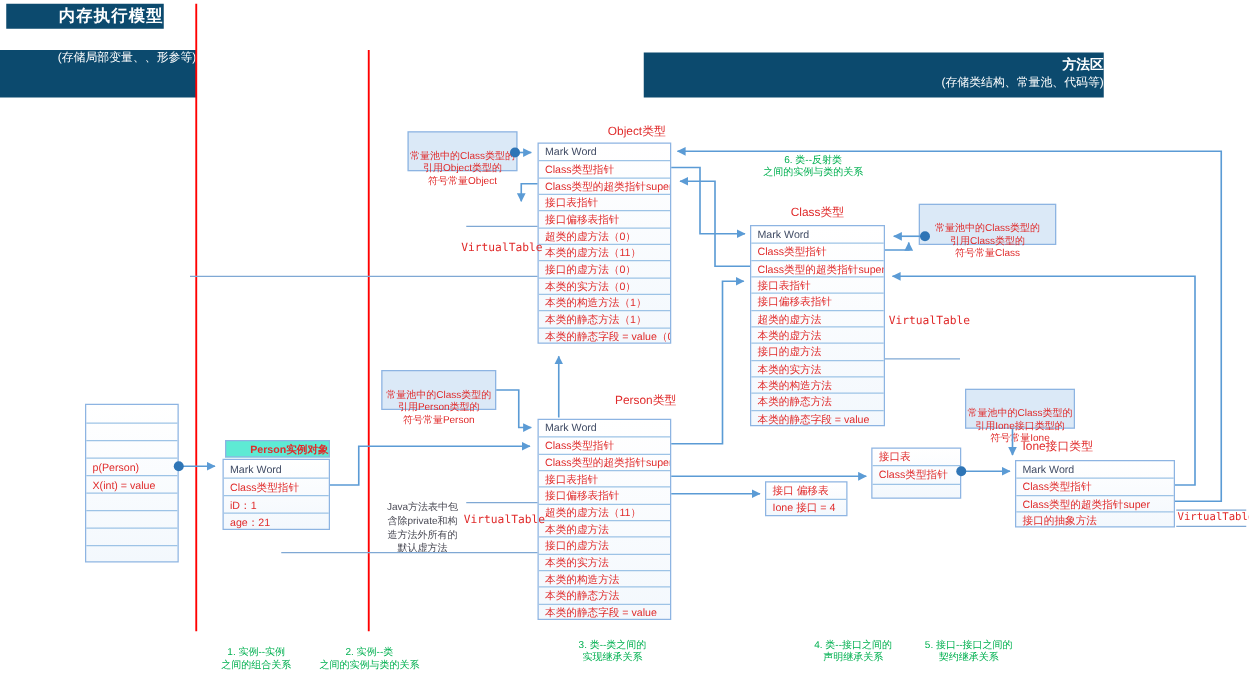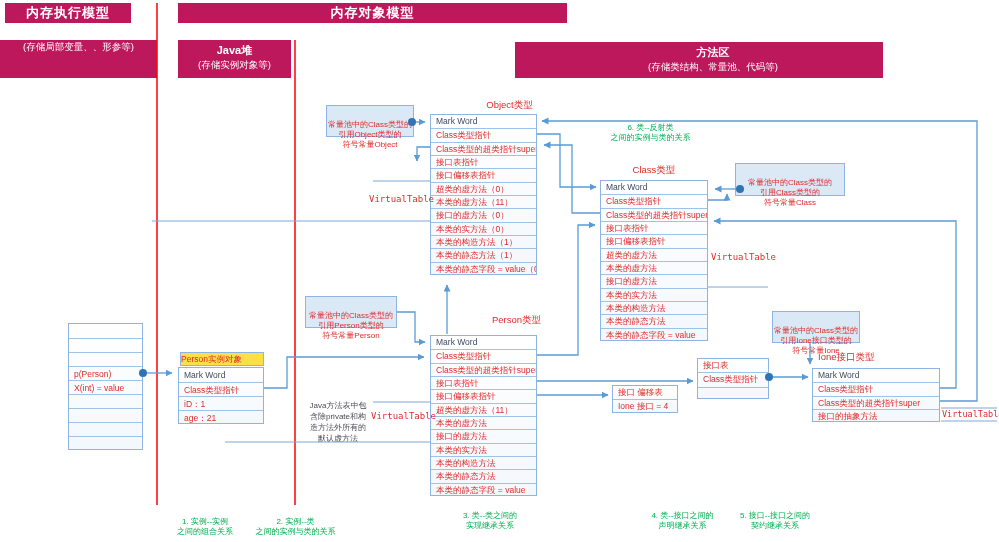--- a/index.html
+++ b/index.html
@@ -1,58 +1,53 @@
 <!DOCTYPE html>
 <html><head>
 <meta charset="utf-8">
 <style>
   html,body{margin:0;padding:0;background:#fff;}
   #canvas{position:relative;width:999px;height:542px;background:#fff;overflow:hidden;
           font-family:"Liberation Sans",sans-serif;}
   .abs{position:absolute;}
   
-  .cyan{background:#be185d;color:#fff;text-align:center;box-sizing:border-box;}
+  .cyan{background:#0c4a6e;color:#fff;text-align:right;box-sizing:border-box;}
   .h-main{font-size:13px;font-weight:bold;line-height:20px;letter-spacing:1px;}
   .region .t1{font-size:11px;font-weight:bold;line-height:15px;padding-top:3px;}
   .region .t2{font-size:9.5px;line-height:14px;}
   
   .typebox{position:absolute;border:1px solid #8db4e2;background:linear-gradient(180deg,#ffffff,#f3f8fd);box-sizing:border-box;}
   .row{height:13.33px;line-height:13.3px;border-top:1px solid #9dc3e6;box-sizing:border-box;
        padding-left:5px;font-size:8.5px;color:#e02b2b;white-space:nowrap;overflow:hidden;}
   .rows .row:first-child{border-top:none;color:#3f4a63;}
   .all-red .row:first-child{color:#e02b2b;}
   .rh14 .row{height:14px;line-height:14px;}
   .boxhdr{height:13.33px;line-height:13.3px;font-size:8.5px;color:#e02b2b;padding-left:5px;
           border-bottom:1px solid #9dc3e6;white-space:nowrap;overflow:hidden;}
   .type-title{position:absolute;color:#e02b2b;font-size:9.5px;white-space:nowrap;}
   
   .noteblue{position:absolute;border:1px solid #8db4e2;background:#dbe9f7;color:#e02b2b;
             font-size:8px;line-height:10px;text-align:center;white-space:pre-line;
             box-sizing:border-box;padding-top:14px;}
   .vt{position:absolute;color:#e02b2b;font-size:9px;font-family:"DejaVu Sans Mono",monospace;white-space:nowrap;}
   .green{position:absolute;color:#00b050;font-size:8px;line-height:10px;text-align:center;white-space:pre-line;}
   .darknote{position:absolute;color:#4a4a55;font-size:8px;line-height:11px;text-align:center;white-space:pre-line;}
-  .inst-title{position:absolute;border:1px solid #8db4e2;background:#fde047;color:#e02b2b;
-              font-size:8.5px;line-height:12px;text-align:left;box-sizing:border-box;}
+  .inst-title{position:absolute;border:1px solid #8db4e2;background:#5eead4;color:#e02b2b;
+              font-size:8.5px;line-height:12px;text-align:right;box-sizing:border-box;font-weight:bold;}
   svg{position:absolute;left:0;top:0;pointer-events:none;}
 </style>
 </head>
 <body>
 
 <div id="canvas">
 
   <div class="abs cyan h-main" style="left:5px;top:3px;width:126px;height:20px;">内存执行模型</div>
-  <div class="abs cyan h-main" style="left:178px;top:3px;width:389px;height:20px;">内存对象模型</div>
 
   <div class="abs cyan region" style="left:0;top:40px;width:157px;height:38px;">
     <div class="t2">(存储局部变量、、形参等)</div>
-  </div>
-  <div class="abs cyan region" style="left:178px;top:40px;width:113px;height:38px;">
-    <div class="t1">Java堆</div>
-    <div class="t2">(存储实例对象等)</div>
   </div>
   <div class="abs cyan region" style="left:515px;top:42px;width:368px;height:36px;padding-left:28px;">
     <div class="t1">方法区</div>
     <div class="t2">(存储类结构、常量池、代码等)</div>
   </div>
 
   <div class="typebox rh14 rows" style="left:68px;top:323px;width:75px;height:127px;">
       <div class="row"></div>
       <div class="row"></div>
       <div class="row"></div>

